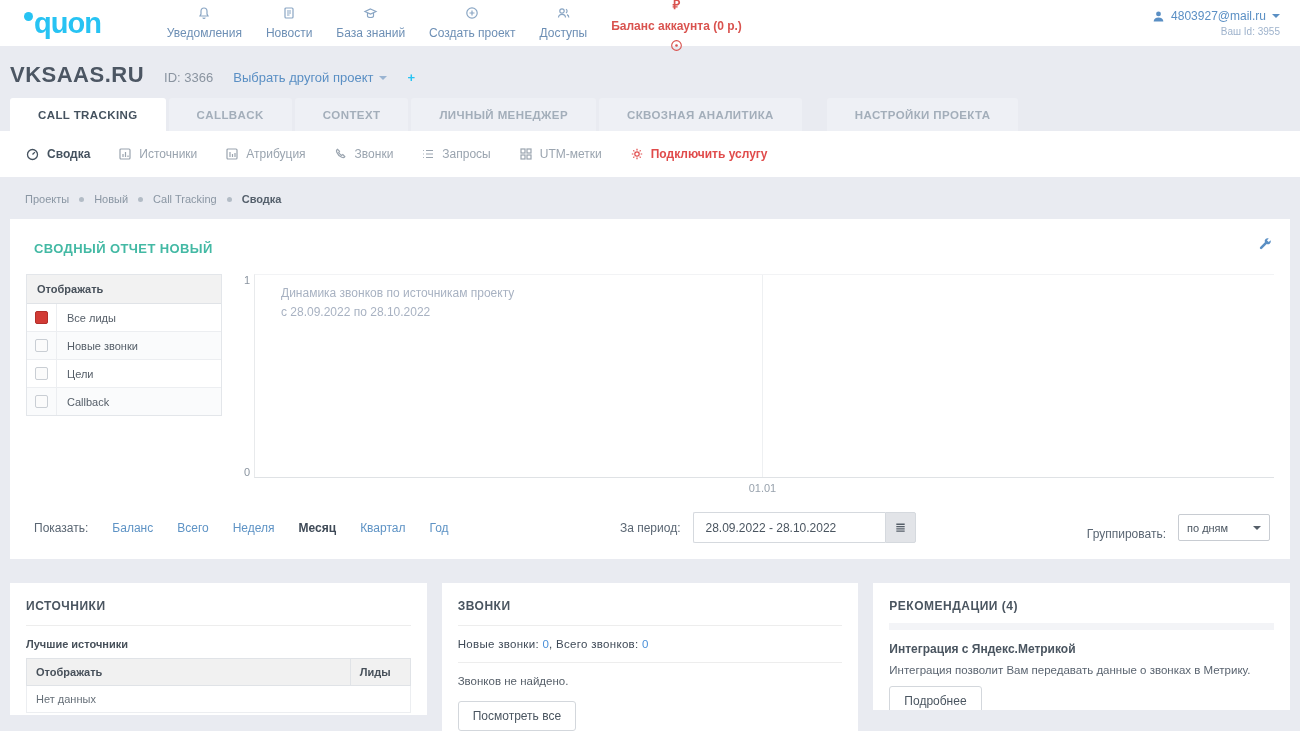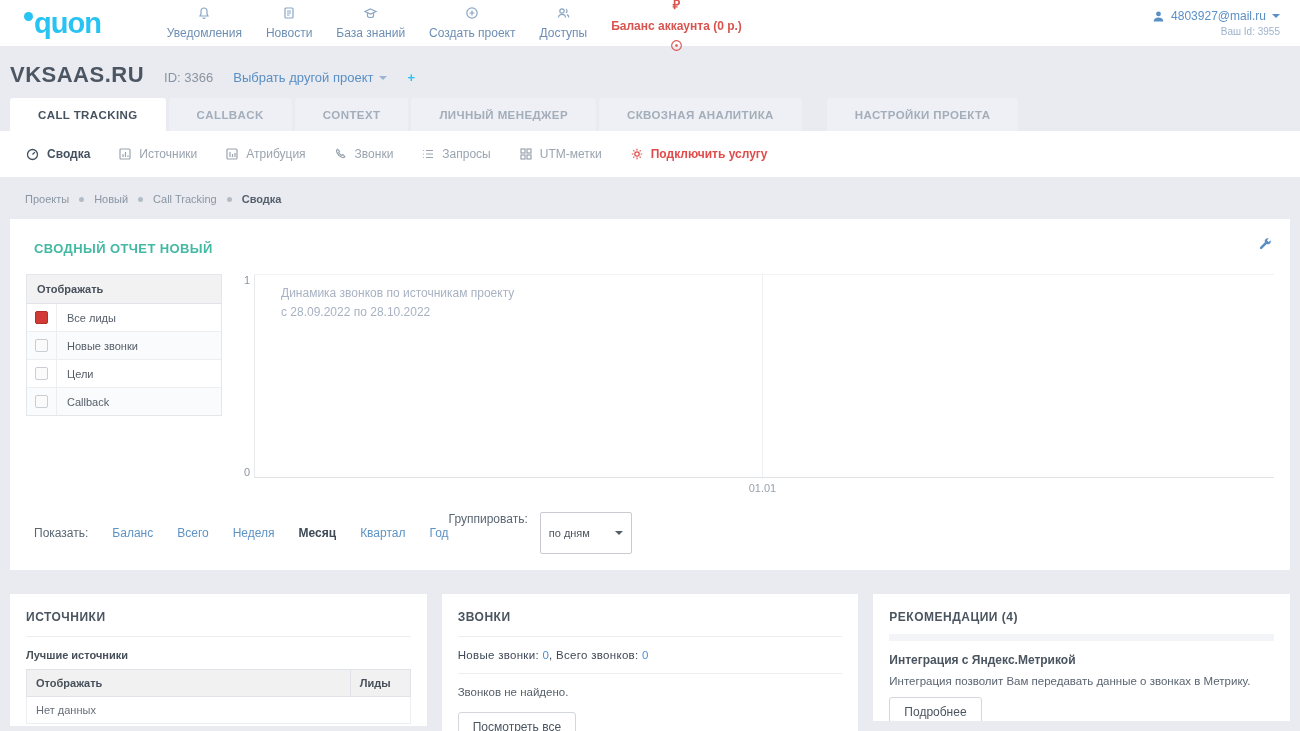--- a/index.html
+++ b/index.html
@@ -73,23 +73,23 @@
 
   .controls-row { display:flex; align-items:center; margin-top:34px; }
   .show-group { display:flex; align-items:center; gap:24px; font-size:12px; padding-left:8px; }
   .show-label { color:#5a6673; }
   .quick-link { color:#5e93c5; cursor:pointer; }
   .quick-link.active { color:#3f4a57; font-weight:bold; cursor:default; }
   .period-group { display:flex; align-items:center; margin:0 auto; }
   .period-label { font-size:12px; color:#5a6673; margin-right:12px; }
   .period-input { width:192px; height:31px; border:1px solid #d5d9de; border-right:none; border-radius:2px 0 0 2px; padding:0 12px; font-size:12px; color:#4a5560; font-family:"Liberation Sans",sans-serif; background:#fff; }
   .calendar-btn { width:31px; height:31px; background:#e2e4e8; border:1px solid #d5d9de; border-radius:0 2px 2px 0; display:flex; align-items:center; justify-content:center; cursor:pointer; color:#555e68; }
-  .group-group { display:flex; align-items:flex-start; margin-right:20px; }
+  .group-group { display:flex; align-items:flex-end; margin-right:4px; }
   .group-label { font-size:12px; color:#5a6673; margin-right:12px; }
-  .group-select { width:92px; height:42px; border:1px solid #c8ccd2; border-radius:2px; background:#fff; font-size:11px; color:#4a5560; display:flex; align-items:center; justify-content:space-between; padding:0 8px; cursor:pointer; }
+  .group-select { width:92px; height:27px; border:1px solid #c8ccd2; border-radius:2px; background:#fff; font-size:11px; color:#4a5560; display:flex; align-items:center; justify-content:space-between; padding:0 8px; cursor:pointer; }
   .group-select .caret { border-top-color:#555e68; }
 
   
   .bottom-row { display:flex; gap:15px; margin:24px 10px 0; align-items:flex-start; }
   .panel { flex:1; background:#fff; padding:16px; overflow:hidden; }
   .panel-title { font-size:12px; font-weight:bold; letter-spacing:.5px; color:#4a5560; }
   .panel-hr { border:none; border-top:1px solid #ededed; margin:12px 0; }
   .panel.sources { height:132px; }
   .panel.calls { height:160px; }
   .panel.recs { height:127px; }
@@ -345,20 +345,29 @@
 
   <div class="controls-row">
     <div class="show-group">
       <span class="show-label">Показать:</span>
       <span class="quick-link">Баланс</span>
       <span class="quick-link">Всего</span>
       <span class="quick-link">Неделя</span>
       <span class="quick-link active">Месяц</span>
       <span class="quick-link">Квартал</span>
       <span class="quick-link">Год</span>
+    </div>
+    <div class="period-group">
+      <span class="period-label">За период:</span>
+      <input class="period-input" value="28.09.2022 - 28.10.2022" style="">
+      <span class="calendar-btn">
+          <svg width="13" height="13" viewBox="0 0 14 14" fill="none" stroke="currentColor" stroke-width="1.4">
+            <path d="M2.5 3.5h9M2.5 6h9M2.5 8.5h9M2.5 11h9"></path>
+          </svg>
+        </span>
     </div>
     <div class="group-group">
       <span class="group-label">Группировать:</span>
       <div class="group-select">
         <span>по дням</span>
         <span class="caret"></span>
       </div>
     </div>
   </div>
 </div>

